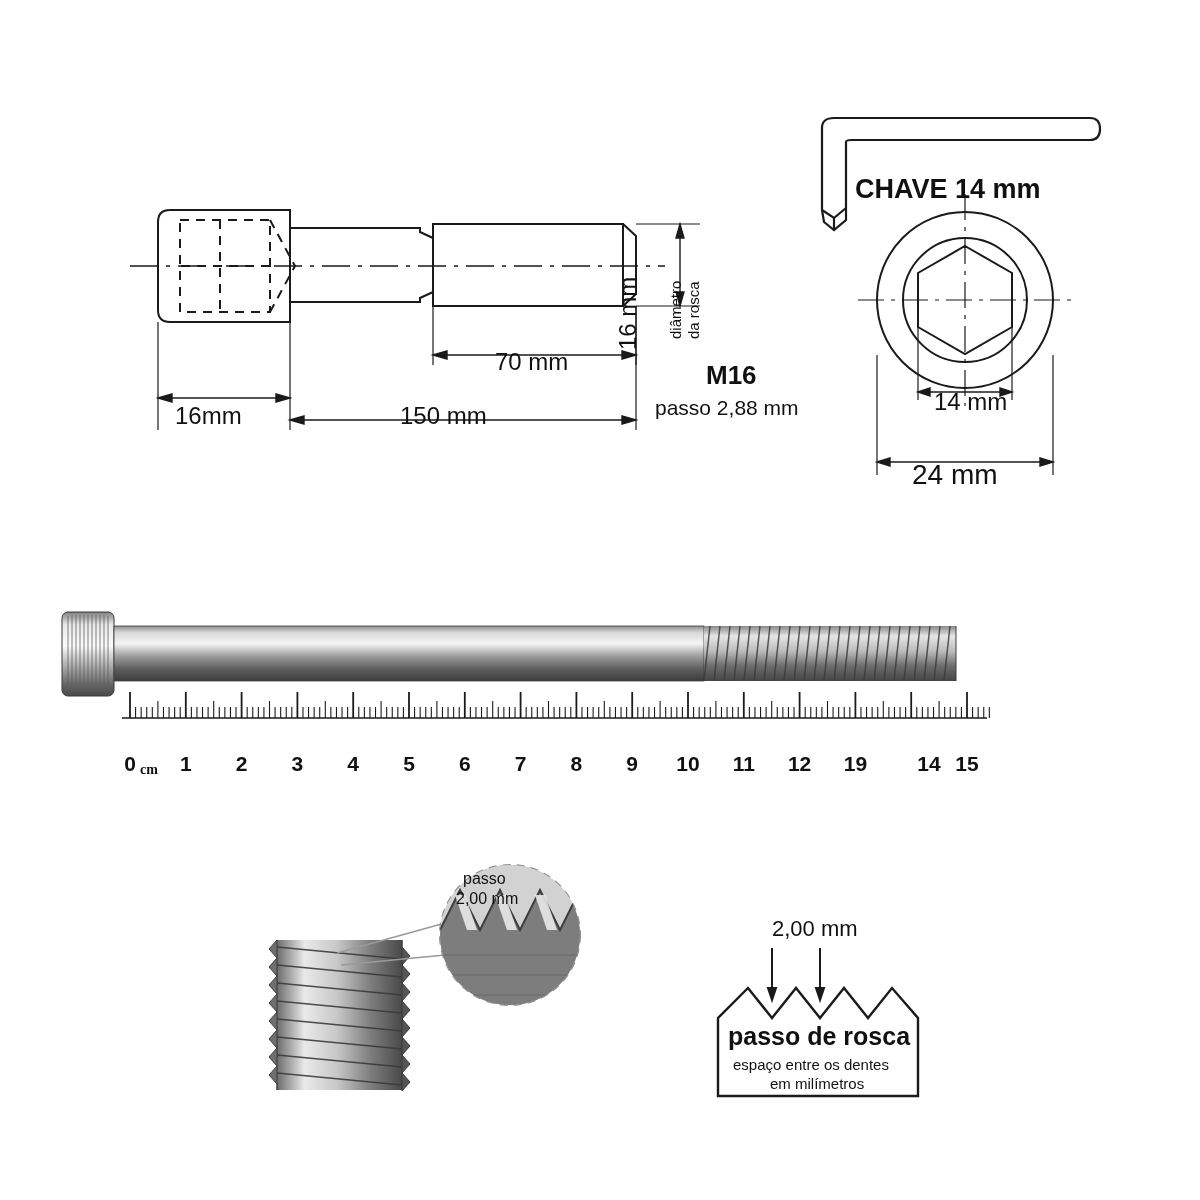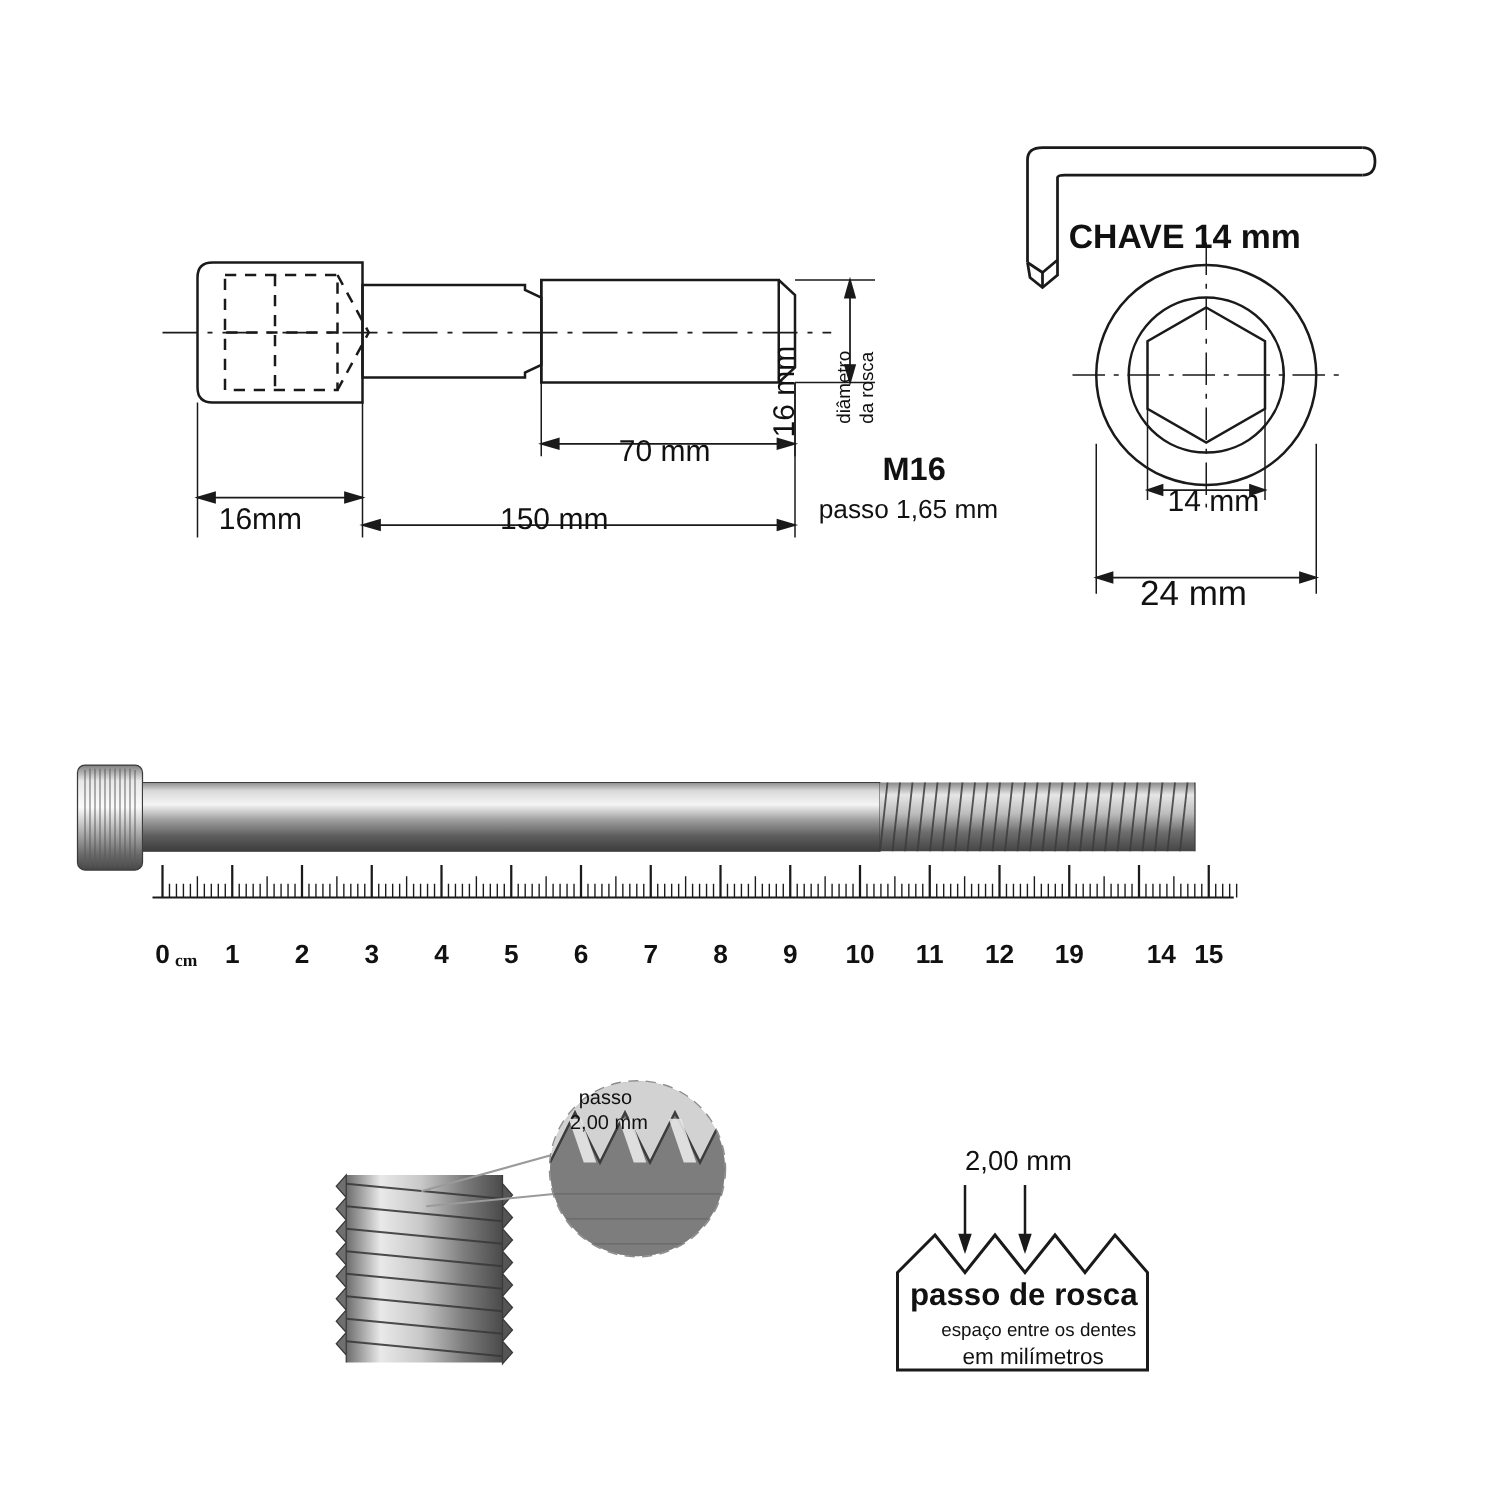--- a/index.html
+++ b/index.html
@@ -145,21 +145,21 @@
   </div>
 
   <div class="lbl small-text" style="left:684px; top:322px;">
     <span class="rot90" style="display:inline-block;">diâmetro</span>
   </div>
   <div class="lbl small-text" style="left:702px; top:322px;">
     <span class="rot90" style="display:inline-block;">da rosca</span>
   </div>
 
   <div class="lbl" style="left:706px; top:360px; font-size:26px; font-weight:bold;">M16</div>
-  <div class="lbl" style="left:655px; top:396px; font-size:21px;">passo 1,65 mm</div>
+  <div class="lbl" style="left:655px; top:396px; font-size:21px;">passo 2,88 mm</div>
 
   <svg class="abs" style="left:800px; top:100px;" width="330" height="420">
 
     <g class="stroke" stroke-width="2.2">
       <path d="M 22,110 L 22,28 Q 22,18 34,18 L 290,18"></path>
       <path d="M 46,108 L 46,42 Q 46,40 52,40 L 290,40"></path>
       <path d="M 290,18 Q 300,18 300,29 Q 300,40 290,40"></path>
 
       <path d="M 22,110 L 34,118 L 46,108"></path>
       <path d="M 22,110 L 24,122 L 34,130 L 46,120 L 46,108"></path>
@@ -526,16 +526,16 @@
       <path d="M 82,100 L 78,88 L 86,88 Z" fill="#1a1a1a"></path>
       <path d="M 130,100 L 126,88 L 134,88 Z" fill="#1a1a1a"></path>
     </g>
 
     <path d="M 28,196 L 28,118 L 58,88 L 82,118 L 106,88 L 130,118 L 154,88 L 178,118 L 202,88 L 228,118 L 228,196 Z" fill="#ffffff" stroke="#1a1a1a" stroke-width="2.4"></path>
   </svg>
 
   <div class="lbl dim-text" style="left:772px; top:916px; font-size:22px;">2,00 mm</div>
 
   <div class="lbl" style="left:728px; top:1022px; font-size:25px; font-weight:bold;">passo de rosca</div>
-  <div class="lbl" style="left:733px; top:1056px; font-size:15px;margin-left:20px;">espaço entre os dentes</div>
-  <div class="lbl" style="left:770px; top:1075px; font-size:18px;">em milímetros</div>
+  <div class="lbl" style="left:733px; top:1056px; font-size:15px;">espaço entre os dentes</div>
+  <div class="lbl" style="left:770px; top:1075px; font-size:15px;">em milímetros</div>
 
 </div>
 
 </body></html>

